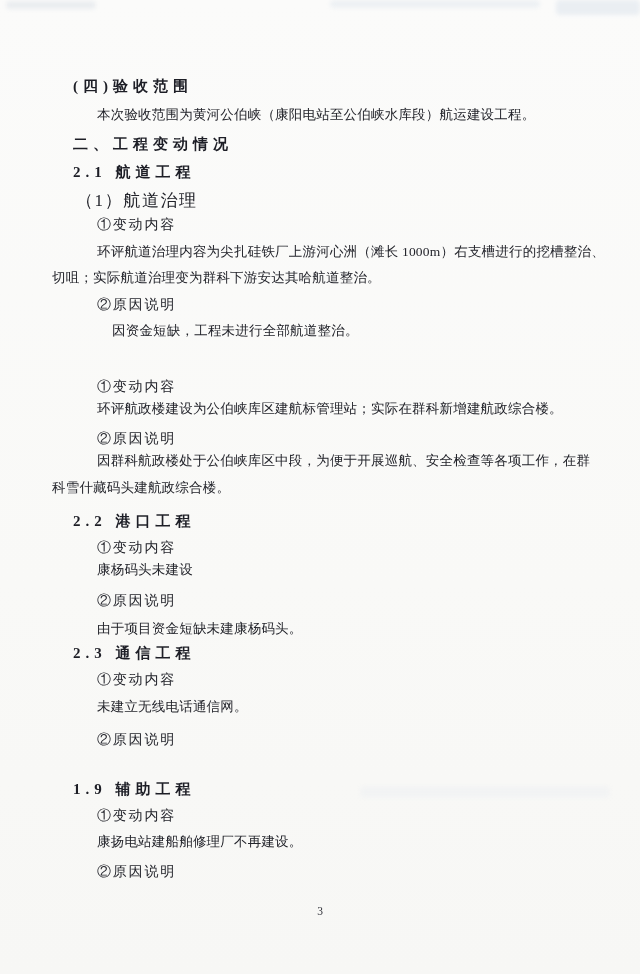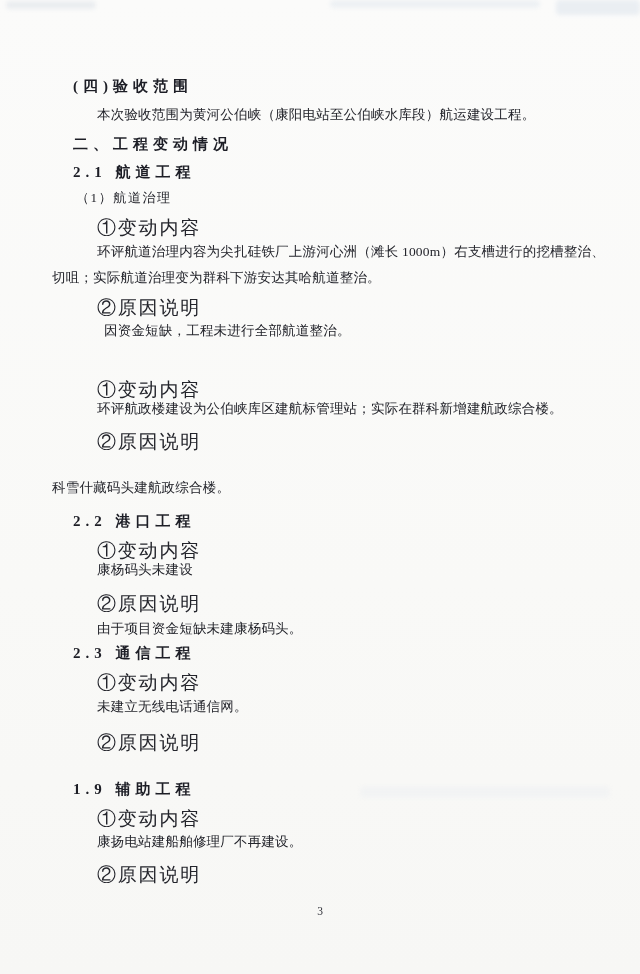--- a/index.html
+++ b/index.html
@@ -11,22 +11,22 @@
     overflow:hidden;
     font-family:"Liberation Serif","DejaVu Serif",serif;
   }
   .ln{
     position:absolute;
     white-space:nowrap;
     line-height:1.15;
     color:#23242b;
   }
   .body-ln{font-size:13.5px;letter-spacing:0.2px;}
-  .label-ln{font-size:19px;letter-spacing:1.8px;}
-  .sub-ln{font-size:13px;letter-spacing:1.6px;}
+  .label-ln{font-size:14px;letter-spacing:1.8px;}
+  .sub-ln{font-size:17px;letter-spacing:1.6px;}
   .h1-ln{font-size:15px;letter-spacing:5px;font-weight:700;color:#1d1e26;}
   .pagenum{
     position:absolute;left:0;top:905px;width:100%;
     text-align:center;font-size:11.5px;color:#2f3038;
     font-family:"Liberation Serif","DejaVu Serif",serif;
   }
   .smudge{
     position:absolute;border-radius:4px;
     filter:blur(2px);
   }
@@ -47,24 +47,25 @@
 
   <div class="ln h1-ln" style="left:73px;top:78px;">(四)验收范围</div>
   <div class="ln h1-ln" style="left:73px;top:136px;">二、工程变动情况</div>
   <div class="ln body-ln" style="left:97px;top:107px;">本次验收范围为黄河公伯峡（康阳电站至公伯峡水库段）航运建设工程。</div>
   <div class="ln h1-ln" style="left:73px;top:164px;">2.1 航道工程</div>
   <div class="ln sub-ln" style="left:76px;top:191px;">（1）航道治理</div>
   <div class="ln label-ln" style="left:97px;top:217px;">①变动内容</div>
   <div class="ln body-ln" style="left:97px;top:244px;">环评航道治理内容为尖扎硅铁厂上游河心洲（滩长 1000m）右支槽进行的挖槽整治、</div>
   <div class="ln body-ln" style="left:52px;top:270px;">切咀；实际航道治理变为群科下游安达其哈航道整治。</div>
   <div class="ln label-ln" style="left:97px;top:297px;">②原因说明</div>
-  <div class="ln body-ln" style="left:104px;top:323px;">因资金短缺，工程未进行全部航道整治。</div>
+  <div class="ln body-ln" style="left:112px;top:323px;">因资金短缺，工程未进行全部航道整治。</div>
   <div class="ln label-ln" style="left:97px;top:379px;">①变动内容</div>
   <div class="ln body-ln" style="left:97px;top:401px;">环评航政楼建设为公伯峡库区建航标管理站；实际在群科新增建航政综合楼。</div>
   <div class="ln label-ln" style="left:97px;top:431px;">②原因说明</div>
+  <div class="ln body-ln" style="left:97px;top:453px;">因群科航政楼处于公伯峡库区中段，为便于开展巡航、安全检查等各项工作，在群</div>
   <div class="ln body-ln" style="left:52px;top:480px;">科雪什藏码头建航政综合楼。</div>
   <div class="ln h1-ln" style="left:73px;top:513px;">2.2 港口工程</div>
   <div class="ln label-ln" style="left:97px;top:540px;">①变动内容</div>
   <div class="ln body-ln" style="left:97px;top:562px;">康杨码头未建设</div>
   <div class="ln label-ln" style="left:97px;top:593px;">②原因说明</div>
   <div class="ln body-ln" style="left:97px;top:621px;">由于项目资金短缺未建康杨码头。</div>
   <div class="ln h1-ln" style="left:73px;top:645px;">2.3 通信工程</div>
   <div class="ln label-ln" style="left:97px;top:672px;">①变动内容</div>
   <div class="ln body-ln" style="left:97px;top:699px;">未建立无线电话通信网。</div>
   <div class="ln label-ln" style="left:97px;top:732px;">②原因说明</div>

